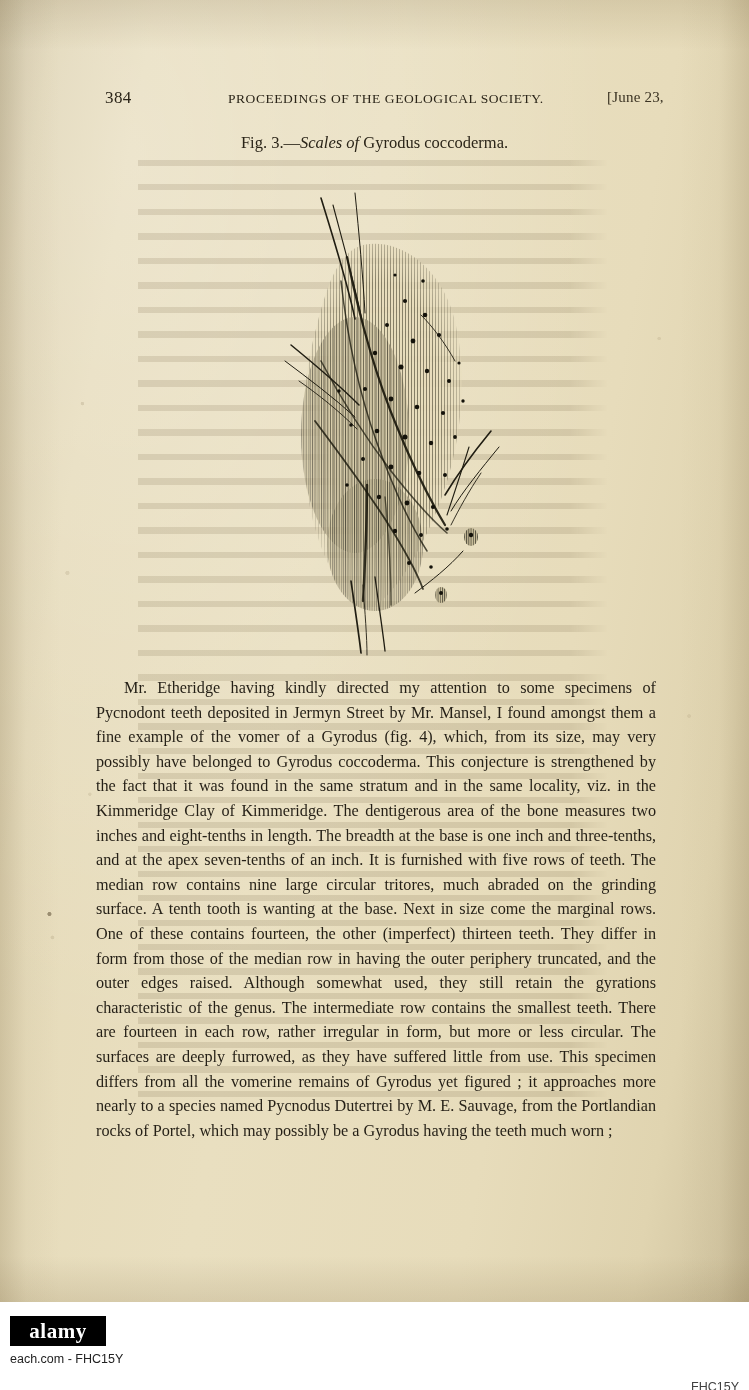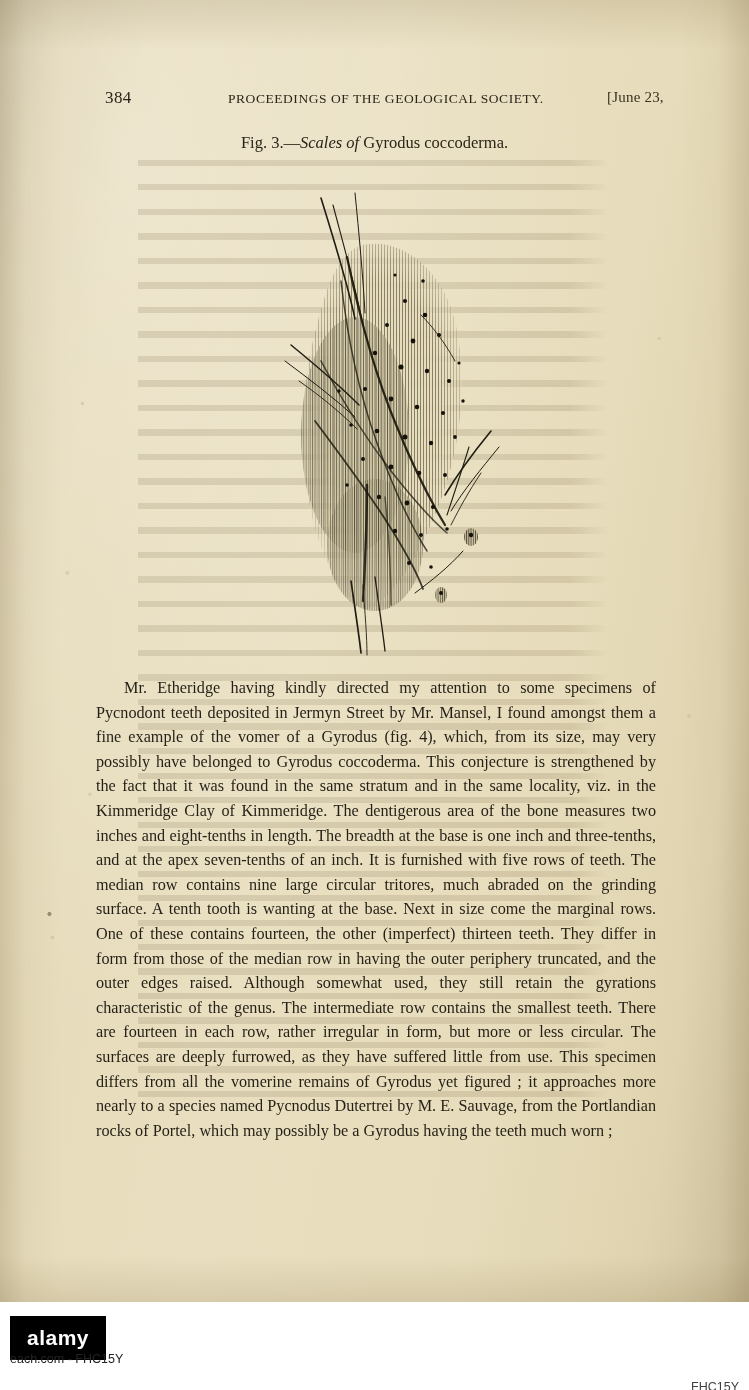--- a/index.html
+++ b/index.html
@@ -146,24 +146,24 @@
     top: 1302px;
     width: 749px;
     height: 88px;
     background: #ffffff;
   }
   .alamy-logo {
     position: absolute;
     left: 10px;
     top: 1316px;
     width: 96px;
-    height: 44px;
+    height: 30px;
     background: #000000;
     color: #ffffff;
-    font-family: Liberation Sans, sans-serif;
+    font-family: Liberation Serif, serif;
     font-size: 21px;
     font-weight: bold;
     letter-spacing: 0.5px;
     display: flex;
     align-items: center;
     justify-content: center;
   }
   .alamy-caption {
     position: absolute;
     left: 10px;

